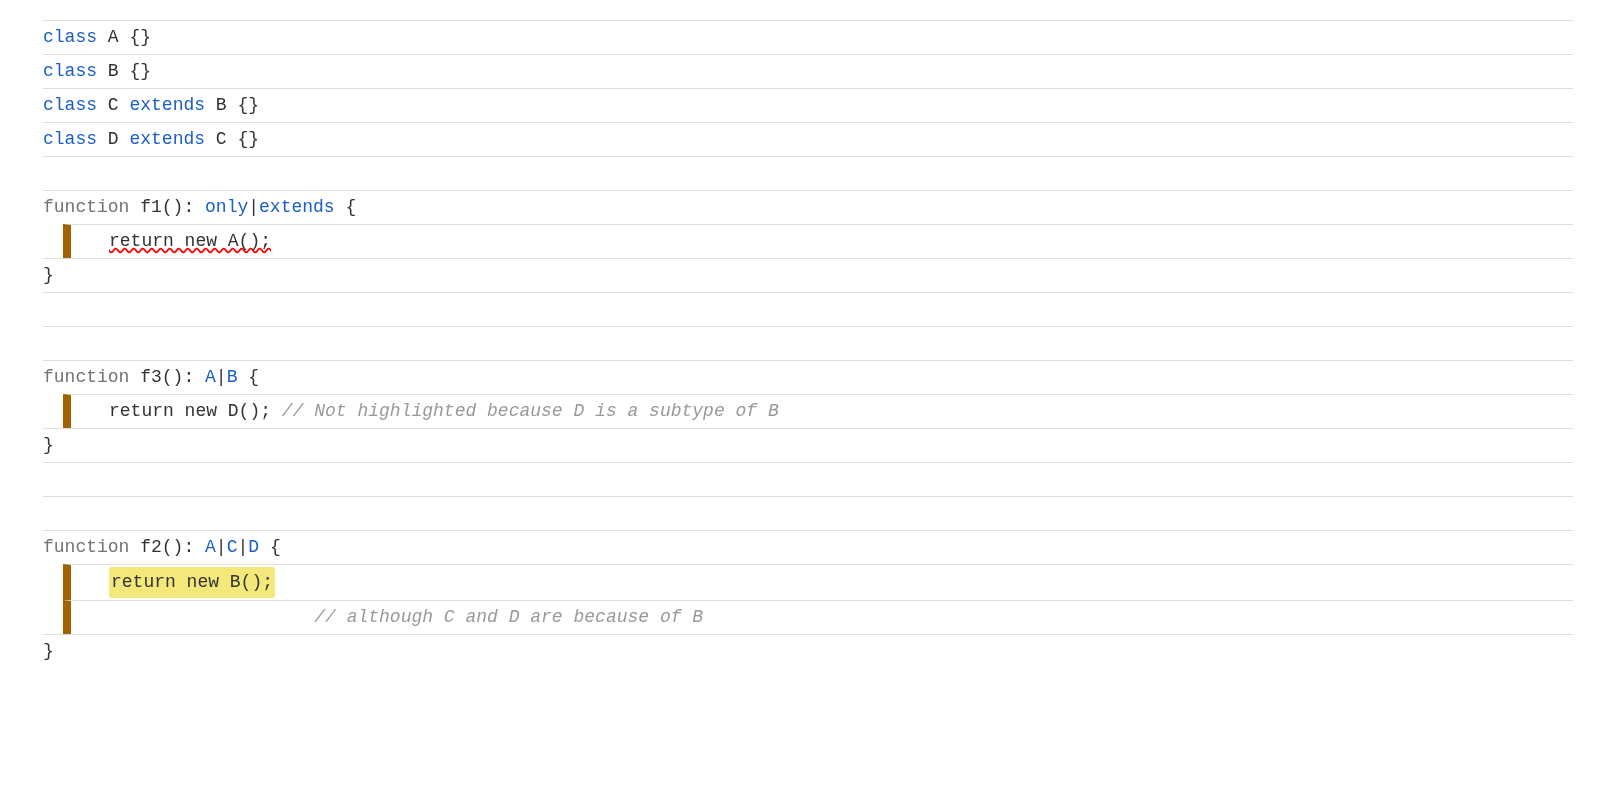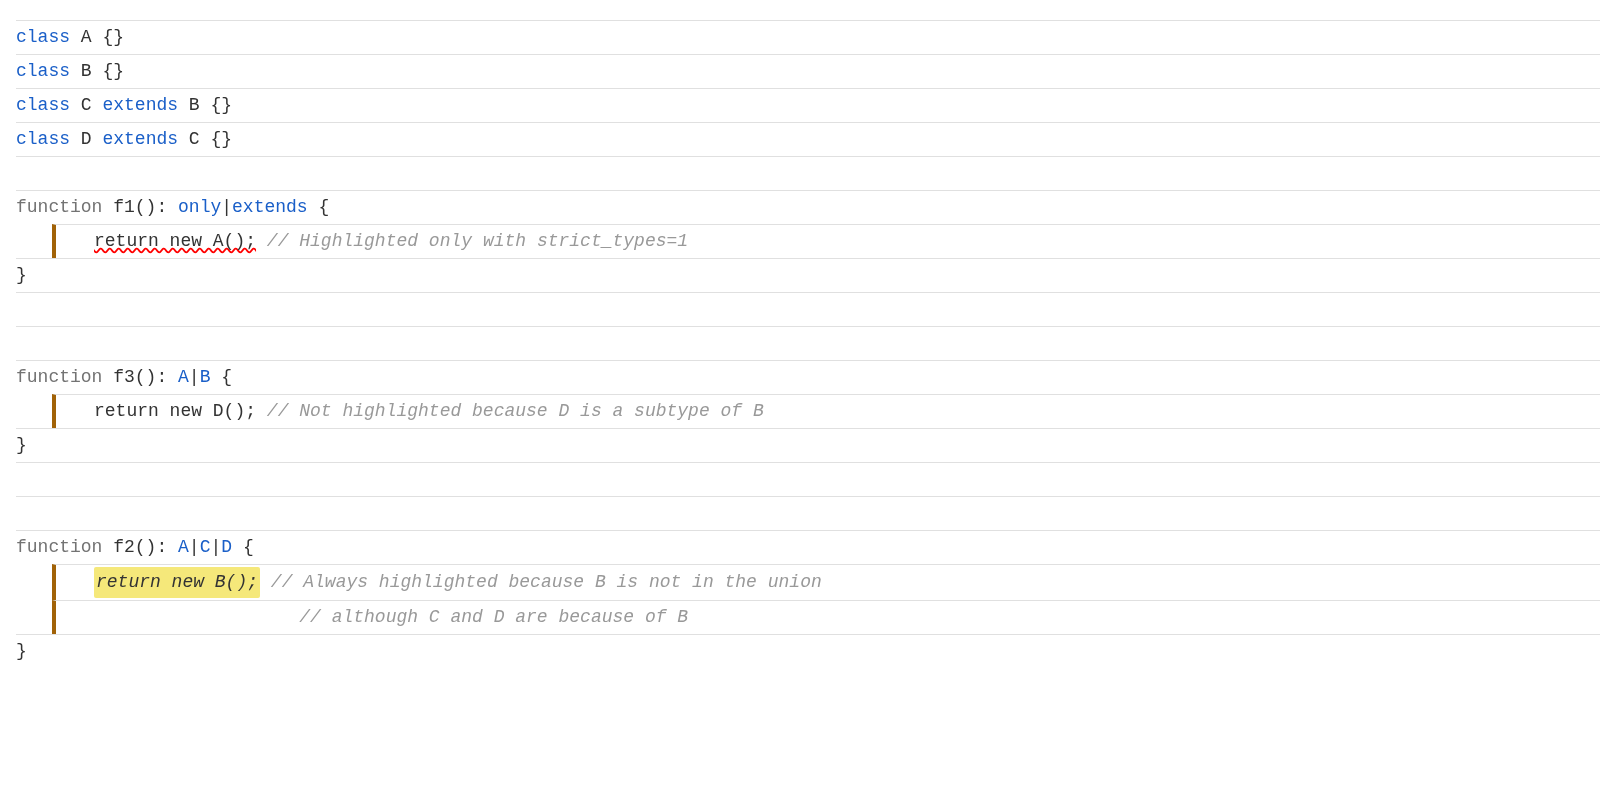--- a/index.html
+++ b/index.html
@@ -10,21 +10,21 @@
 
     body {
       background-color: #ffffff;
       font-family: 'Courier New', Courier, monospace;
       font-size: 18px;
       line-height: 1.6;
       color: #333;
     }
 
     .code-container {
-      padding: 20px 16px;
+      padding: 20px 43px;
       width: 1616px;
       min-height: 808px;
     }
 
     .code-block {
       position: relative;
     }
 
     .line {
       display: flex;
@@ -38,22 +38,22 @@
       border-bottom: none;
     }
 
     .empty-line {
       min-height: 34px;
       border-top: 1px solid #e0e0e0;
     }
 
     
     .with-bar {
-      border-left: 4px solid #a16207;
-      margin-left: 36px;
+      border-left: 8px solid #a16207;
+      margin-left: 20px;
       padding-left: 38px;
     }
 
     .kw-blue {
       color: #1a5fc8;
       font-weight: normal;
     }
 
     .kw-function {
       color: #737373;
@@ -74,21 +74,20 @@
 
     .return-underline {
       text-decoration: underline wavy red;
       text-decoration-skip-ink: none;
     }
 
     .highlight-yellow {
       background-color: #f5e87a;
       border-radius: 2px;
       padding: 1px 2px;
-      font-style: italic;
     }
 
     span {
       white-space: pre;
     }
   </style>
 </head>
 <body>
 
 <div class="code-container">
@@ -125,21 +124,20 @@
         <span class="plain">f1(): </span>
         <span class="type-blue">only</span>
         <span class="plain">|</span>
         <span class="type-blue">extends</span>
         <span class="plain"> {</span>
     </div>
 
     <div class="line with-bar">
       <span class="return-underline">return new A();</span>
         <span class="plain"> </span>
-        <span class="comment">// Highlighted only with strict_types=1</span>
     </div>
 
     <div class="line">
       <span class="plain">}</span>
     </div>
 
     <div class="empty-line"></div>
     <div class="empty-line"></div>
 
     <div class="line">
@@ -170,21 +168,20 @@
         <span class="plain">|</span>
         <span class="type-blue">C</span>
         <span class="plain">|</span>
         <span class="type-blue">D</span>
         <span class="plain"> {</span>
     </div>
 
     <div class="line with-bar">
       <span class="highlight-yellow">return new B();</span>
         <span class="plain"> </span>
-        <span class="comment">// Always highlighted because B is not in the union</span>
     </div>
 
     <div class="line with-bar">
       <span class="plain">                   </span>
         <span class="comment">// although C and D are because of B</span>
     </div>
 
     <div class="line">
       <span class="plain">}</span>
     </div>

